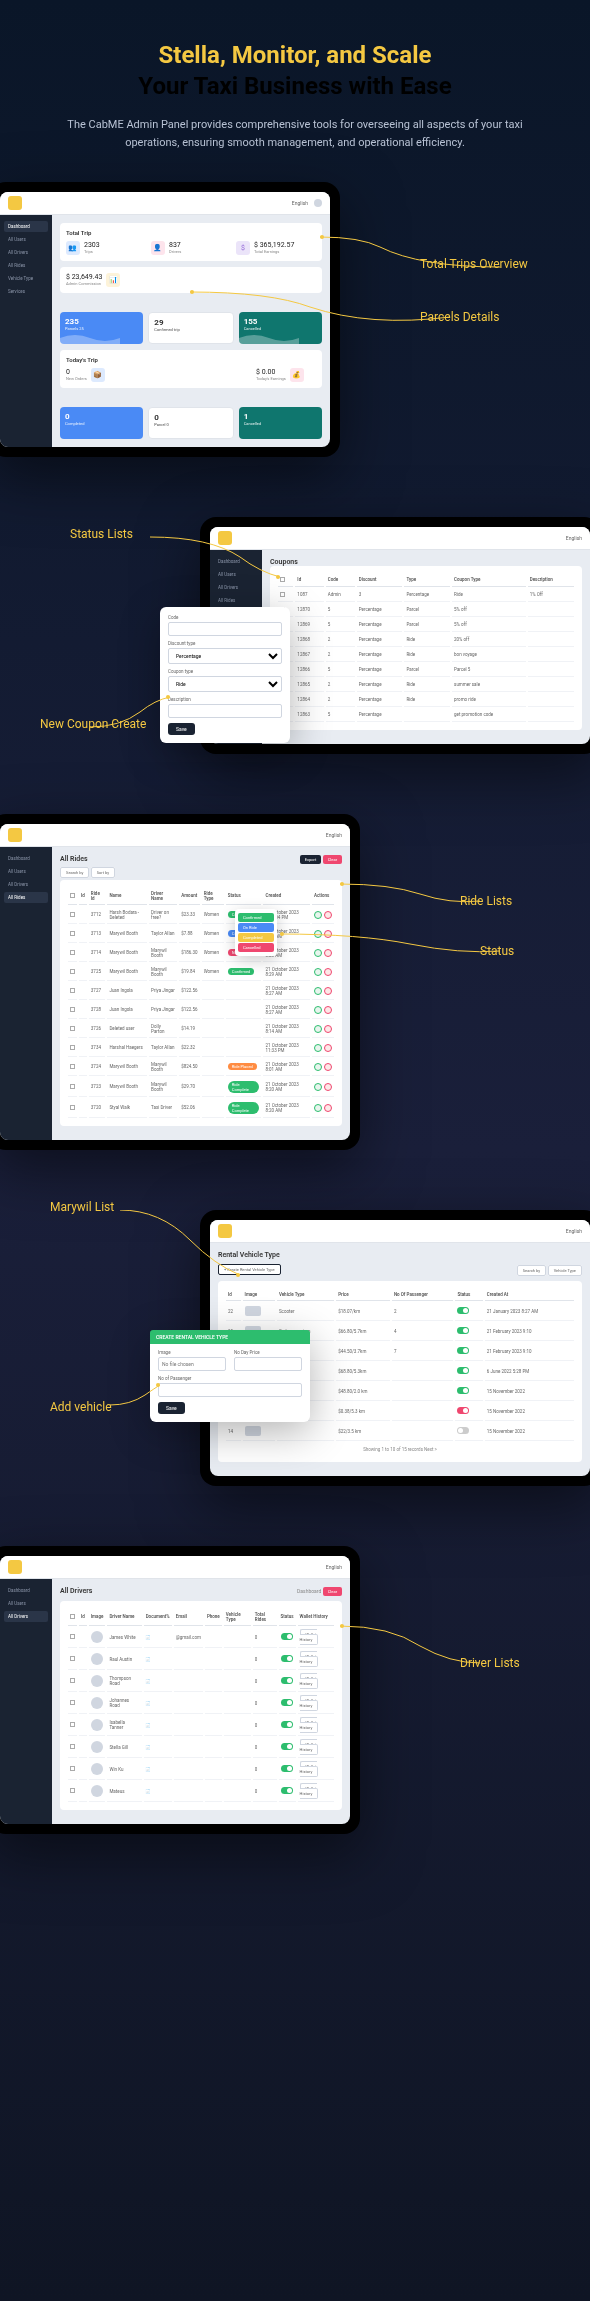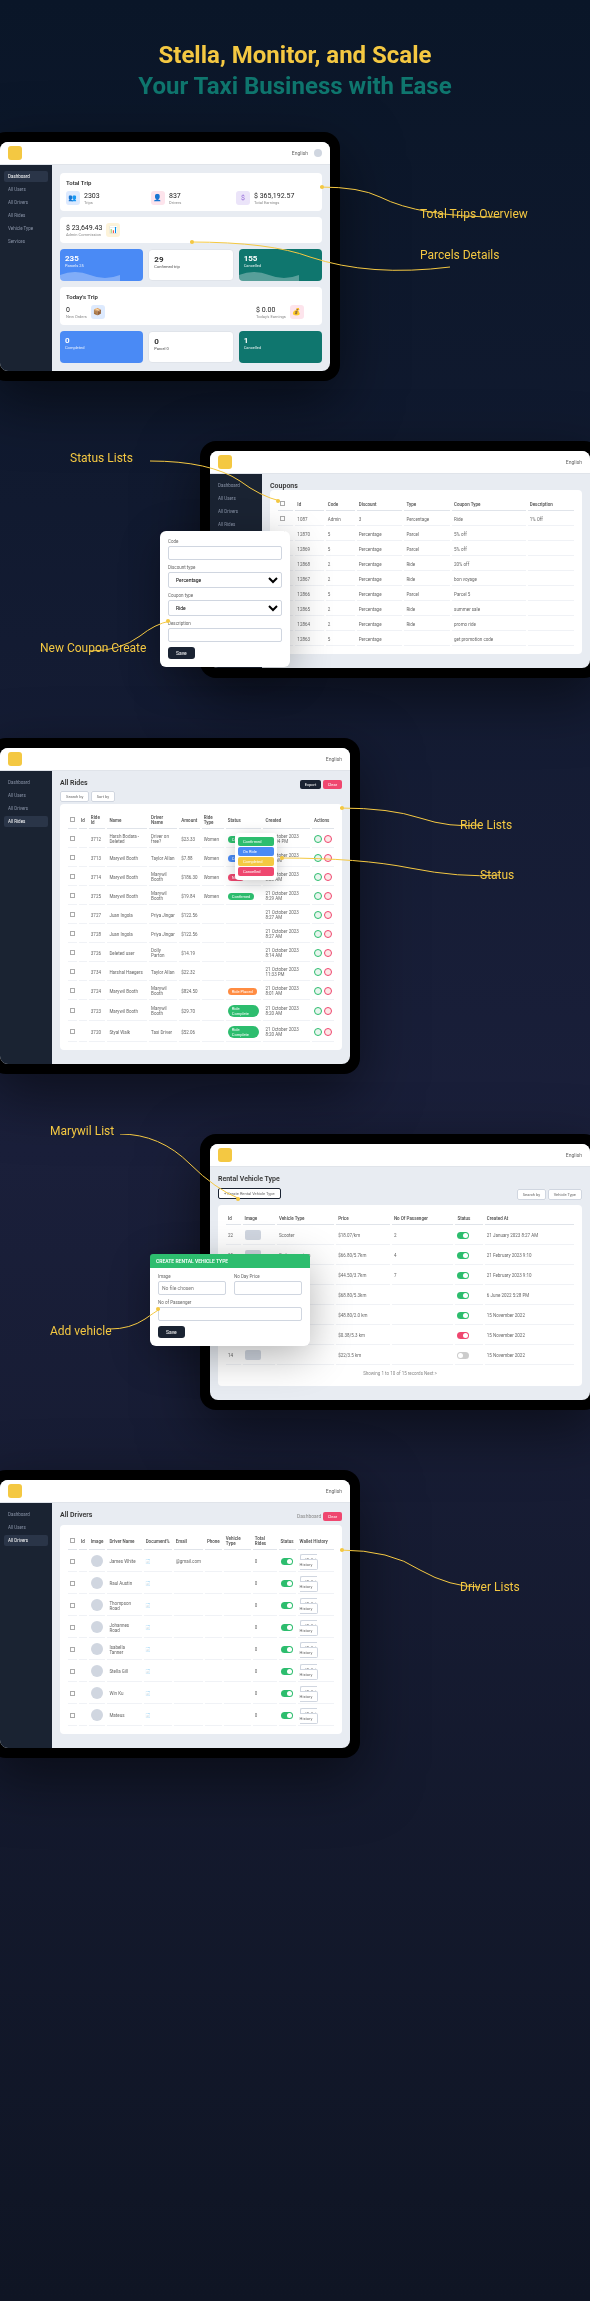--- a/index.html
+++ b/index.html
@@ -1,20 +1,20 @@
 <!DOCTYPE html>
 <html><head>
 <meta charset="utf-8">
 <style>
 *{margin:0;padding:0;box-sizing:border-box;font-family:-apple-system,BlinkMacSystemFont,'Segoe UI',Roboto,sans-serif}
 body{background:linear-gradient(180deg,#0a1628 0%,#1a1f3a 50%,#0f1524 100%);width:590px;min-height:2301px;position:relative;overflow:hidden}
 .hero{text-align:center;padding:40px 40px 30px}
 .hero h1{font-size:24px;font-weight:700;line-height:1.3}
 .hero .l1{color:#f4c842}
-.hero .l2{color:#0f766e}
+.hero .l2{color:#000000}
 .hero p{color:#b8c2d4;font-size:11px;line-height:1.6;margin-top:14px}
 .section{position:relative;margin-bottom:60px}
 .tablet{background:#000;border-radius:16px;padding:10px;position:relative;box-shadow:0 20px 60px rgba(0,0,0,.5)}
 .tablet-screen{background:#e8ecf2;border-radius:8px;overflow:hidden;font-size:6px}
 .topbar{background:#fff;display:flex;justify-content:space-between;align-items:center;padding:4px 8px;border-bottom:1px solid #e0e4ea}
 .logo{width:14px;height:14px;background:#f4c842;border-radius:3px}
 .topbar-right{display:flex;gap:6px;align-items:center;color:#666;font-size:5px}
 .dash{display:flex}
 .sidebar{width:52px;background:#1a2332;padding:6px 4px;min-height:180px}
 .sidebar-item{color:#8a94a8;font-size:4.5px;padding:3px 4px;margin-bottom:2px;border-radius:2px}
@@ -24,21 +24,21 @@
 .panel-title{font-size:6px;font-weight:600;color:#333;margin-bottom:5px}
 .stats-row{display:flex;gap:5px}
 .stat{flex:1;display:flex;align-items:center;gap:4px}
 .stat-icon{width:14px;height:14px;border-radius:3px;display:flex;align-items:center;justify-content:center;font-size:7px}
 .stat-val{font-size:7px;font-weight:400;color:#222}
 .stat-lbl{font-size:4px;color:#888}
 .ic-blue{background:#ddeafe;color:#4a8af5}
 .ic-pink{background:#fde4ec;color:#e85a8d}
 .ic-purple{background:#ebe4f9;color:#9468d8}
 .ic-yellow{background:#fdf3d9;color:#d9a633}
-.cards-row{display:flex;gap:5px;margin-top:6px}
+.cards-row{display:flex;gap:5px;margin-top:19px}
 .card-mini{flex:1;border-radius:4px;padding:5px;color:#fff;position:relative;height:32px}
 .card-mini .num{font-size:8px;font-weight:700}
 .card-mini .lbl{font-size:4px;opacity:.9}
 .c-blue{background:#4a8af5}
 .c-white{background:#fff;color:#333;border:1px solid #e0e4ea}
 .c-pink{background:#0f766e}
 .wave{position:absolute;bottom:0;left:0;right:0;height:12px;opacity:.3}
 .annotation{position:absolute;color:#f4c842;font-size:12px;font-weight:400;white-space:nowrap}
 .connector{position:absolute;pointer-events:none}
 .s1{margin-left:-10px;width:350px}
@@ -84,20 +84,21 @@
 .pagination{text-align:center;font-size:4.5px;color:#888;padding:4px}
 </style>
 </head>
 <body>
 
 <div class="hero">
   <h1>
     <span class="l1">Stella, Monitor, and Scale</span><br>
     <span class="l2">Your Taxi Business with Ease</span>
   </h1>
+  <p>The CabME Admin Panel provides comprehensive tools for overseeing all aspects of your taxi operations, ensuring smooth management, and operational efficiency.</p>
 </div>
 
 <div class="section s1">
   <div class="tablet">
     <div class="tablet-screen">
       <div class="topbar">
         <div class="logo"></div>
         <div class="topbar-right">
             <span>English</span> 
             <span class="avatar" style="width:8px;height:8px"></span>
@@ -210,21 +211,21 @@
   </div>
   <svg class="connector" style="top:40px;left:330px;width:180px;height:50px">
       <path d="M0,15 Q40,15 60,25 Q100,45 180,45" stroke="#f4c842" stroke-width="1" fill="none"></path>
       <circle cx="2" cy="15" r="2" fill="#f4c842"></circle>
     </svg>
   <div class="annotation" style="top:75px;left:430px">Total Trips Overview</div>
   <svg class="connector" style="top:105px;left:200px;width:260px;height:40px">
       <path d="M0,5 Q80,5 120,20 Q180,40 260,30" stroke="#f4c842" stroke-width="1" fill="none"></path>
       <circle cx="2" cy="5" r="2" fill="#f4c842"></circle>
     </svg>
-  <div class="annotation" style="top:116px;left:430px">Parcels Details</div>
+  <div class="annotation" style="top:128px;left:430px">Parcels Details</div>
 </div>
 
 <div class="section s2">
   <div class="tablet">
     <div class="tablet-screen">
       <div class="topbar">
           <div class="logo"></div>
           <div class="topbar-right">
             <span>English</span>
           </div>

